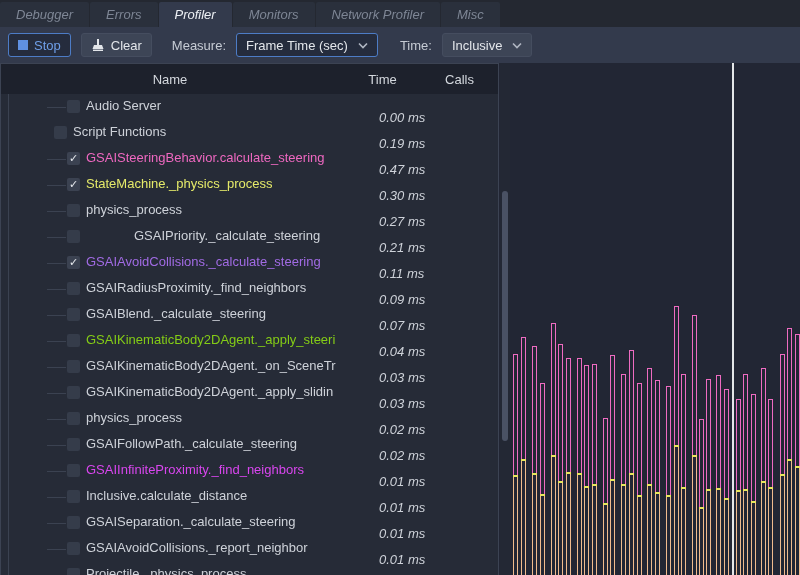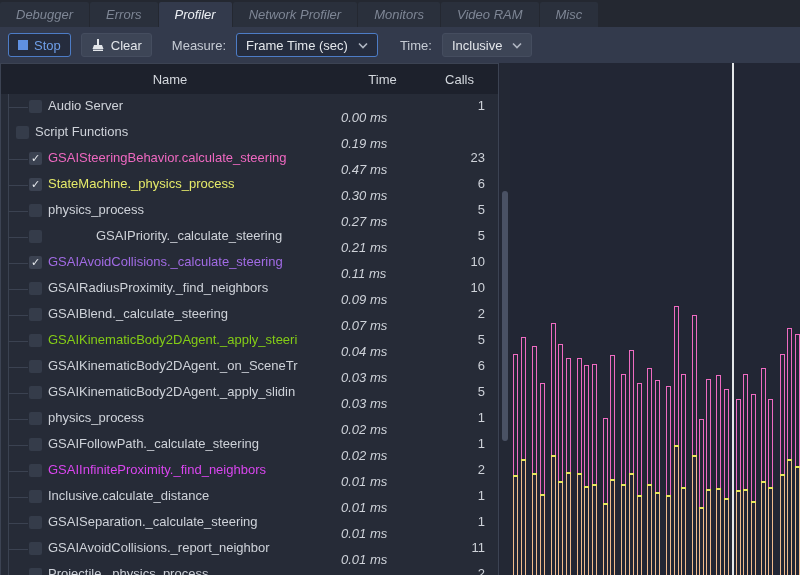--- a/index.html
+++ b/index.html
@@ -34,21 +34,21 @@
   
   .tree { position:absolute; left:0; top:0; width:499px; height:512px;
           background:#262b37; border:1px solid #3c4353; border-bottom:none; overflow:hidden; }
   .thead { position:relative; height:30px; background:#1d212c; color:#d4d8de; font-size:13px;padding-left:26px; }
   .thead .h-name  { position:absolute; left:0;   top:0; width:338px; height:30px;
                     display:flex; align-items:center; justify-content:center; }
   .thead .h-time  { position:absolute; left:338px; top:0; width:87px; height:30px;
                     display:flex; align-items:center; justify-content:center; }
   .thead .h-calls { position:absolute; left:425px; top:0; width:67px; height:30px;
                     display:flex; align-items:center; justify-content:center; }
-  .rows { position:relative; height:481px; overflow:hidden; }
+  .rows { position:relative; height:481px; overflow:hidden;padding-left:38px; }
   .vguide { position:absolute; left:7px; top:0; bottom:0; width:1px; background:#3b4251; }
   .row { position:relative; height:26px; font-size:13px; color:#ced2d9; }
   .row .dash { position:absolute; left:8px; top:13px; width:19px; height:1px; background:#3b4251; }
   .row .cb { position:absolute; top:6px; width:13px; height:13px; border-radius:2px;
              background:#3b4251; color:#e8ebef; font-size:11px; line-height:13px; text-align:center; }
   .row .cb.un { background:#353c4a; }
   .row .nm { position:absolute; top:4px; white-space:nowrap; overflow:hidden; }
   .row .tm { position:absolute; left:340px; top:16px; width:84px;font-style:italic; }
   .row .cl { position:absolute; left:422px; top:4px; width:66px; text-align:right; padding-right:4px; }
 
@@ -65,23 +65,22 @@
   .bar .yl { position:absolute; left:0; width:5px; height:2px; }
   .bar .tn { position:absolute; left:0; width:5px; border-style:solid; border-width:0 1px; }
 </style>
 </head>
 <body>
 
 <div class="tabbar" id="tabbar">
     <div class="tab">Debugger</div>
     <div class="tab">Errors</div>
     <div class="tab active">Profiler</div>
+    <div class="tab">Monitors</div>
     <div class="tab">Network Profiler</div>
-    <div class="tab">Monitors</div>
-    <div class="tab">Video RAM</div>
     <div class="tab">Misc</div>
   </div>
 
 <div class="toolbar">
   <div class="btn btn-stop">
     <span class="stop-square"></span>
     <span>Stop</span>
   </div>
   <div class="btn btn-clear">
     <svg width="14" height="14" viewBox="0 0 14 14">

